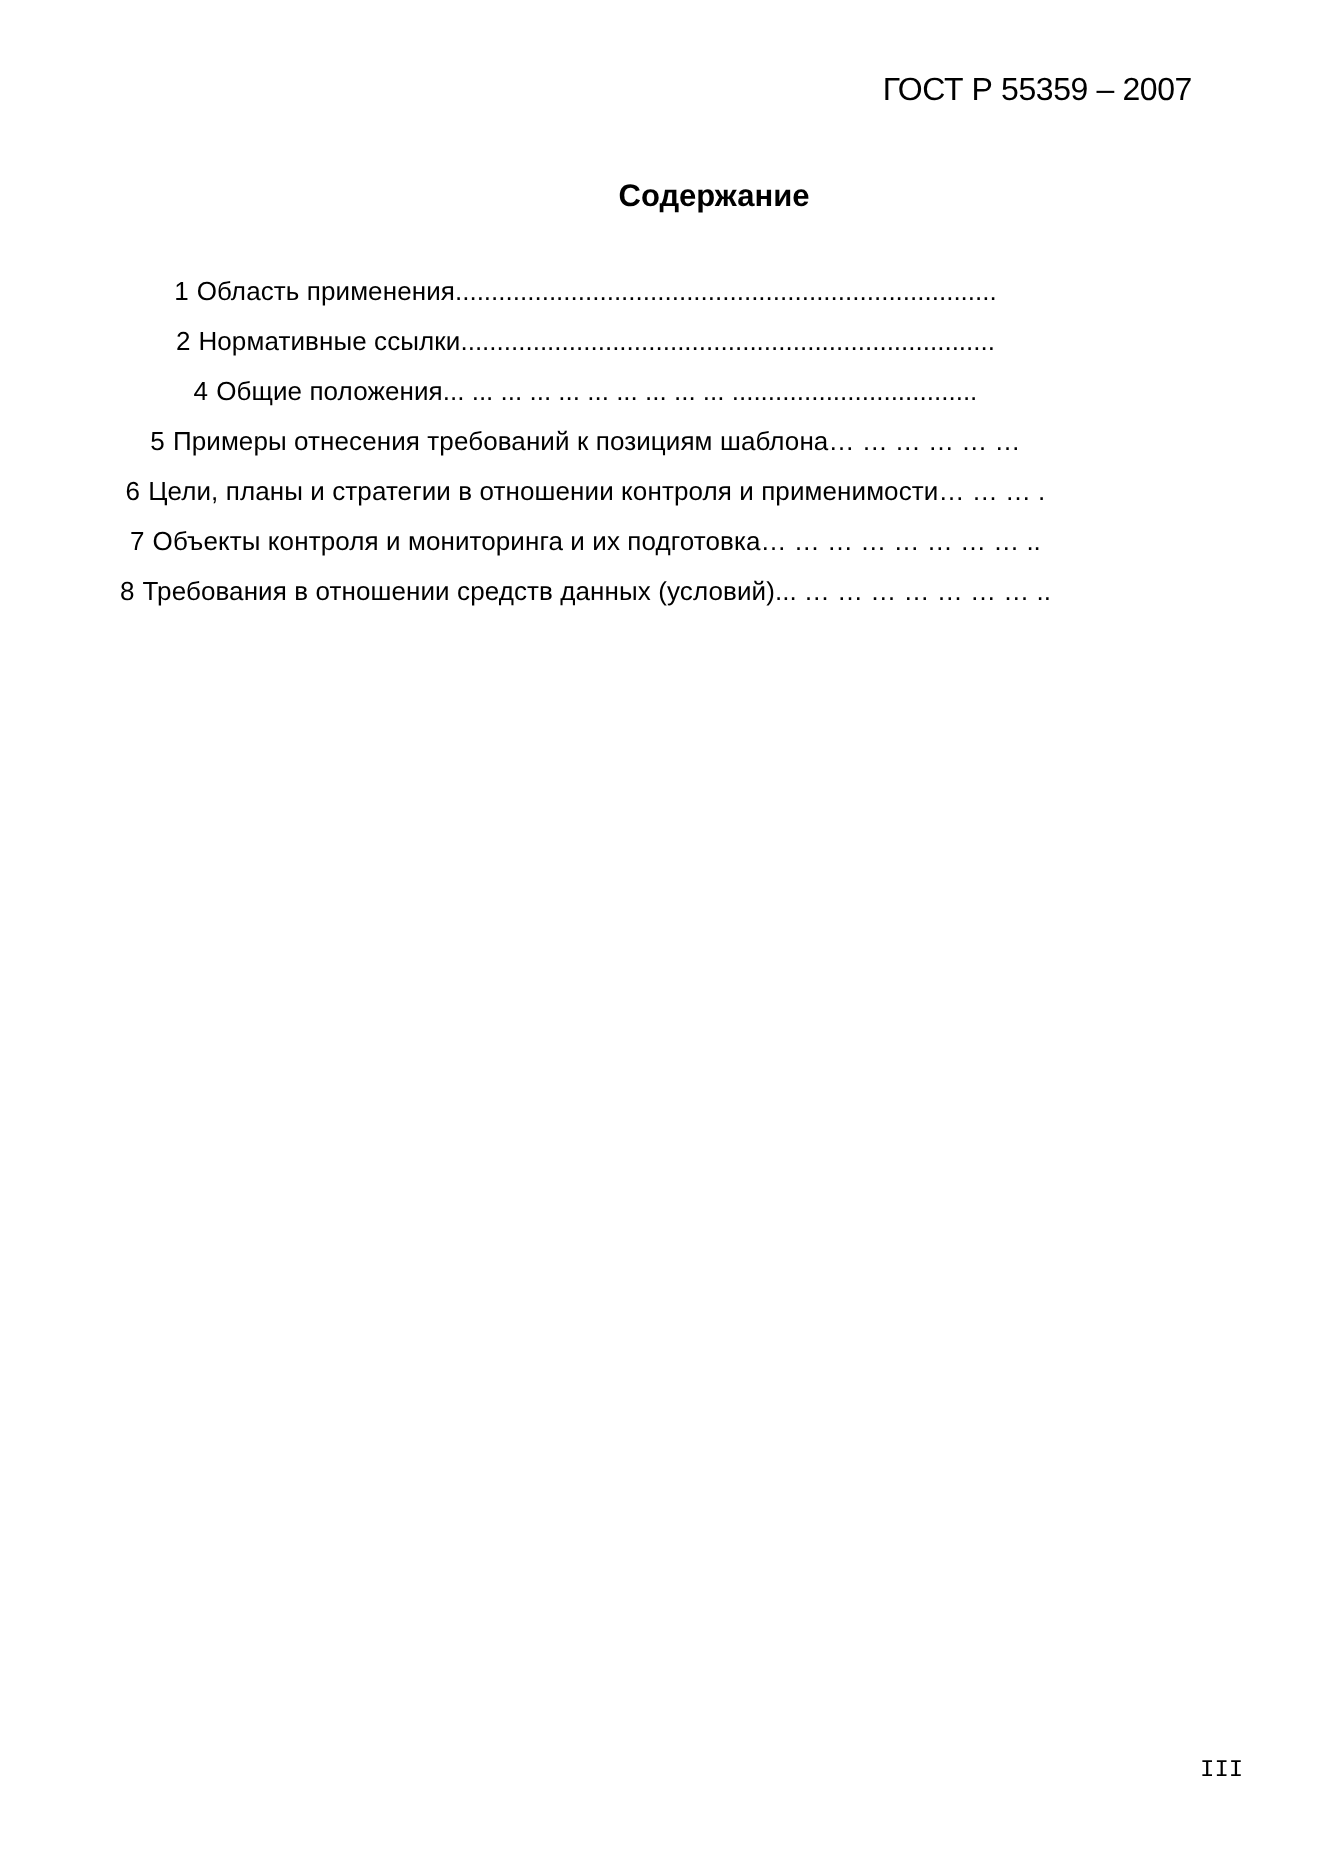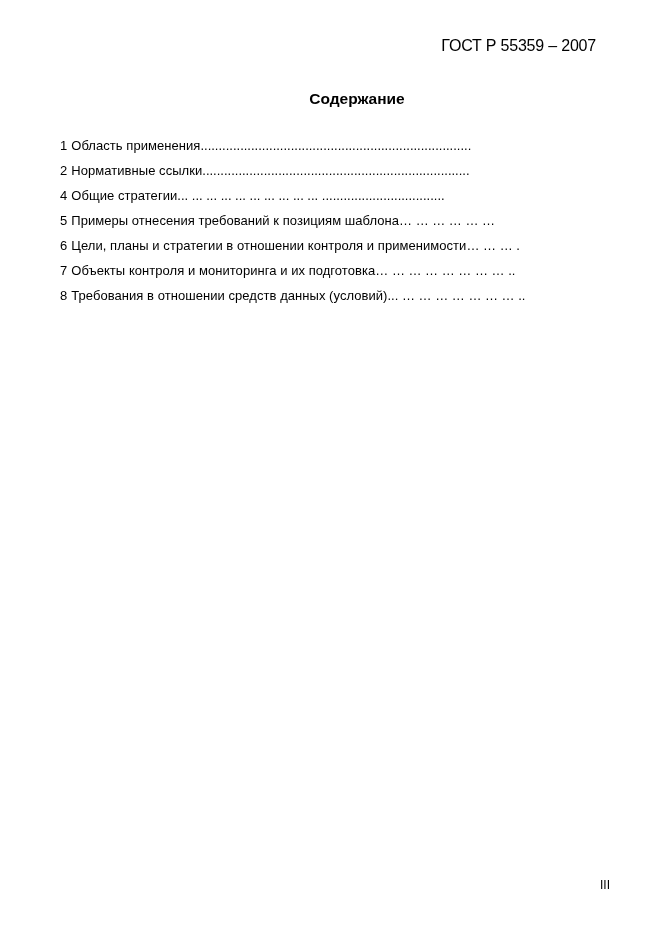--- a/index.html
+++ b/index.html
@@ -33,39 +33,40 @@
       font-weight: bold;
       white-space: nowrap;
     }
     .toc-list {
       position: absolute;
       top: 137px;
       left: 60px;
       margin: 0;
       padding: 0;
       list-style: none;
+      text-align: center;
     }
     .toc-item {
       height: 25px;
       line-height: 18px;
       font-size: 13px;
       white-space: nowrap;
       letter-spacing: 0.05px;
     }
     .toc-item .num {
       margin-right: 4px;
     }
     .toc-item .leader {
       letter-spacing: 0px;
     }
     .page-number {
       position: absolute;
       top: 878px;
       left: 600px;
-      font-family: Liberation Sans, sans-serif;
+      font-family: Liberation Mono, monospace;
       font-size: 12px;
       white-space: nowrap;
     }
   </style>
 </head>
 <body>
 
 <div class="page">
 
   <div class="doc-code">ГОСТ Р 55359 – 2007</div>
@@ -73,21 +74,21 @@
   <div class="toc-title">Содержание</div>
 
   <ul class="toc-list">
     <li class="toc-item">
       <span class="num">1</span><span>Область применения</span><span class="leader">...........................................................................</span>
     </li>
     <li class="toc-item">
       <span class="num">2</span><span>Нормативные ссылки</span><span class="leader">..........................................................................</span>
     </li>
     <li class="toc-item">
-      <span class="num">4</span><span>Общие стратегии</span><span class="leader">... ... ... ... ... ... ... ... ... ... ..................................</span>
+      <span class="num">4</span><span>Общие положения</span><span class="leader">... ... ... ... ... ... ... ... ... ... ..................................</span>
     </li>
     <li class="toc-item">
       <span class="num">5</span><span>Примеры отнесения требований к позициям шаблона</span><span class="leader">… … … … … …</span>
     </li>
     <li class="toc-item">
       <span class="num">6</span><span>Цели, планы и стратегии в отношении контроля и применимости</span><span class="leader">… … … .</span>
     </li>
     <li class="toc-item">
       <span class="num">7</span><span>Объекты контроля и мониторинга и их подготовка</span><span class="leader">… … … … … … … … ..</span>
     </li>

